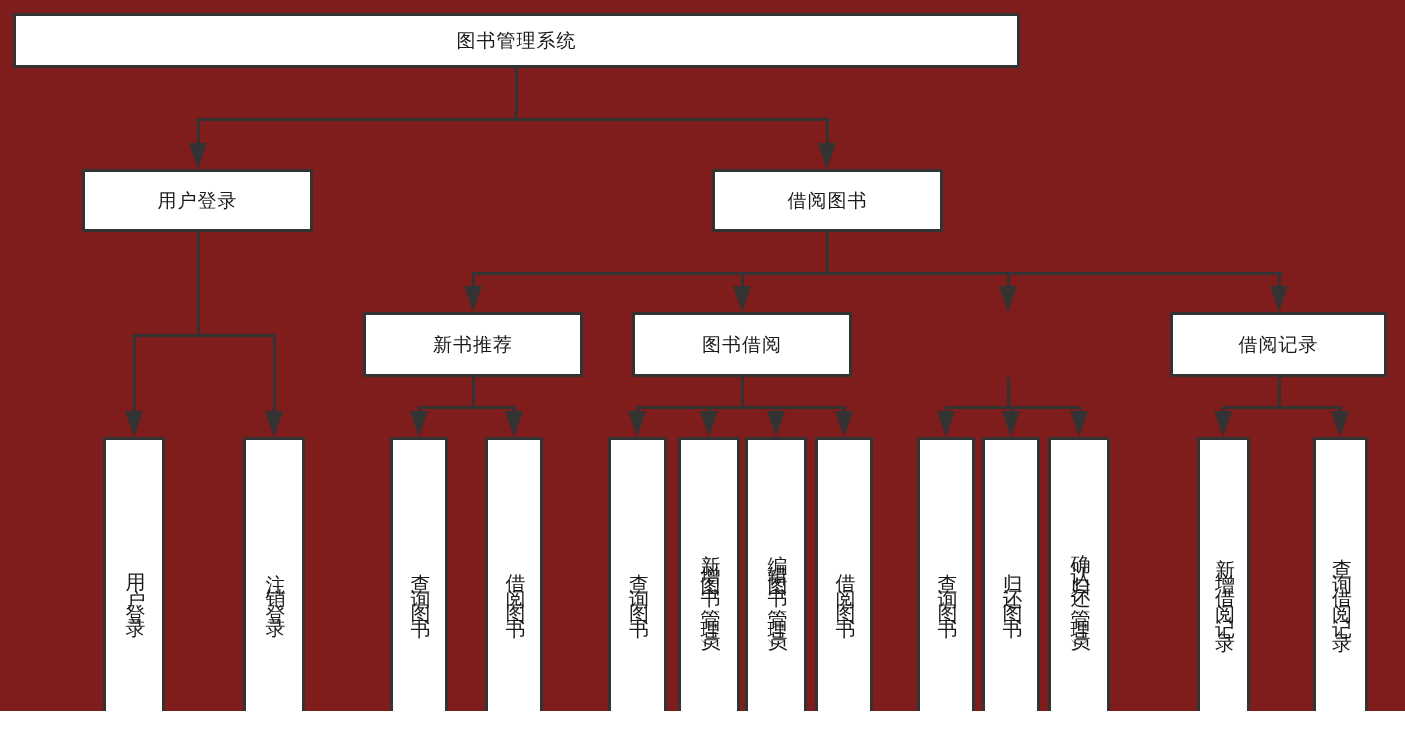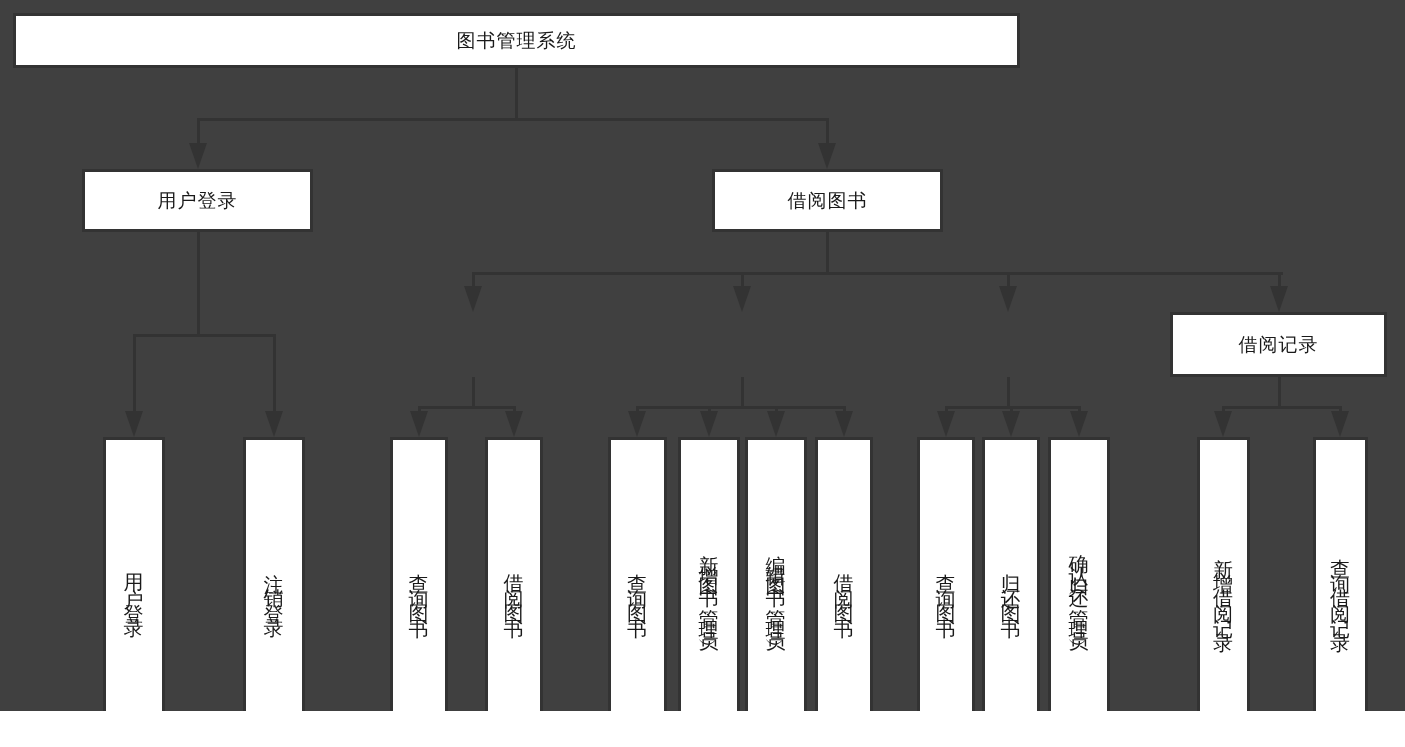--- a/index.html
+++ b/index.html
@@ -8,22 +8,23 @@
   }
   *{margin:0;padding:0;box-sizing:border-box;}
   body{
     font-family:"Liberation Sans", sans-serif;
     background:#ffffff;
   }
   .canvas{
     position:relative;
     width:1405px;
     height:711px;
-    background:#404040;
+    background:#7f1d1d;
     overflow:hidden;
+    font-family:Liberation Mono, monospace;
   }
   .box{
     position:absolute;
     border:3px solid var(--line);
     background:#ffffff;
     display:flex;
     align-items:center;
     justify-content:center;
     color:var(--text);
   }
@@ -79,20 +80,26 @@
     <span class="hlabel">图书管理系统</span>
   </div>
 
   <div class="box" style="left:82px;top:169px;width:231px;height:63px">
     <span class="hlabel">用户登录</span>
   </div>
   <div class="box" style="left:712px;top:169px;width:231px;height:63px">
     <span class="hlabel">借阅图书</span>
   </div>
 
+  <div class="box" style="left:363px;top:312px;width:220px;height:65px">
+    <span class="hlabel">新书推荐</span>
+  </div>
+  <div class="box" style="left:632px;top:312px;width:220px;height:65px">
+    <span class="hlabel">图书借阅</span>
+  </div>
   <div class="box" style="left:1170px;top:312px;width:217px;height:65px">
     <span class="hlabel">借阅记录</span>
   </div>
 
   <div class="box leaf" style="left:103px;width:62px">
     <span class="vtext">用户登录</span>
   </div>
   <div class="box leaf" style="left:243px;width:62px">
     <span class="vtext">注销登录</span>
   </div>

